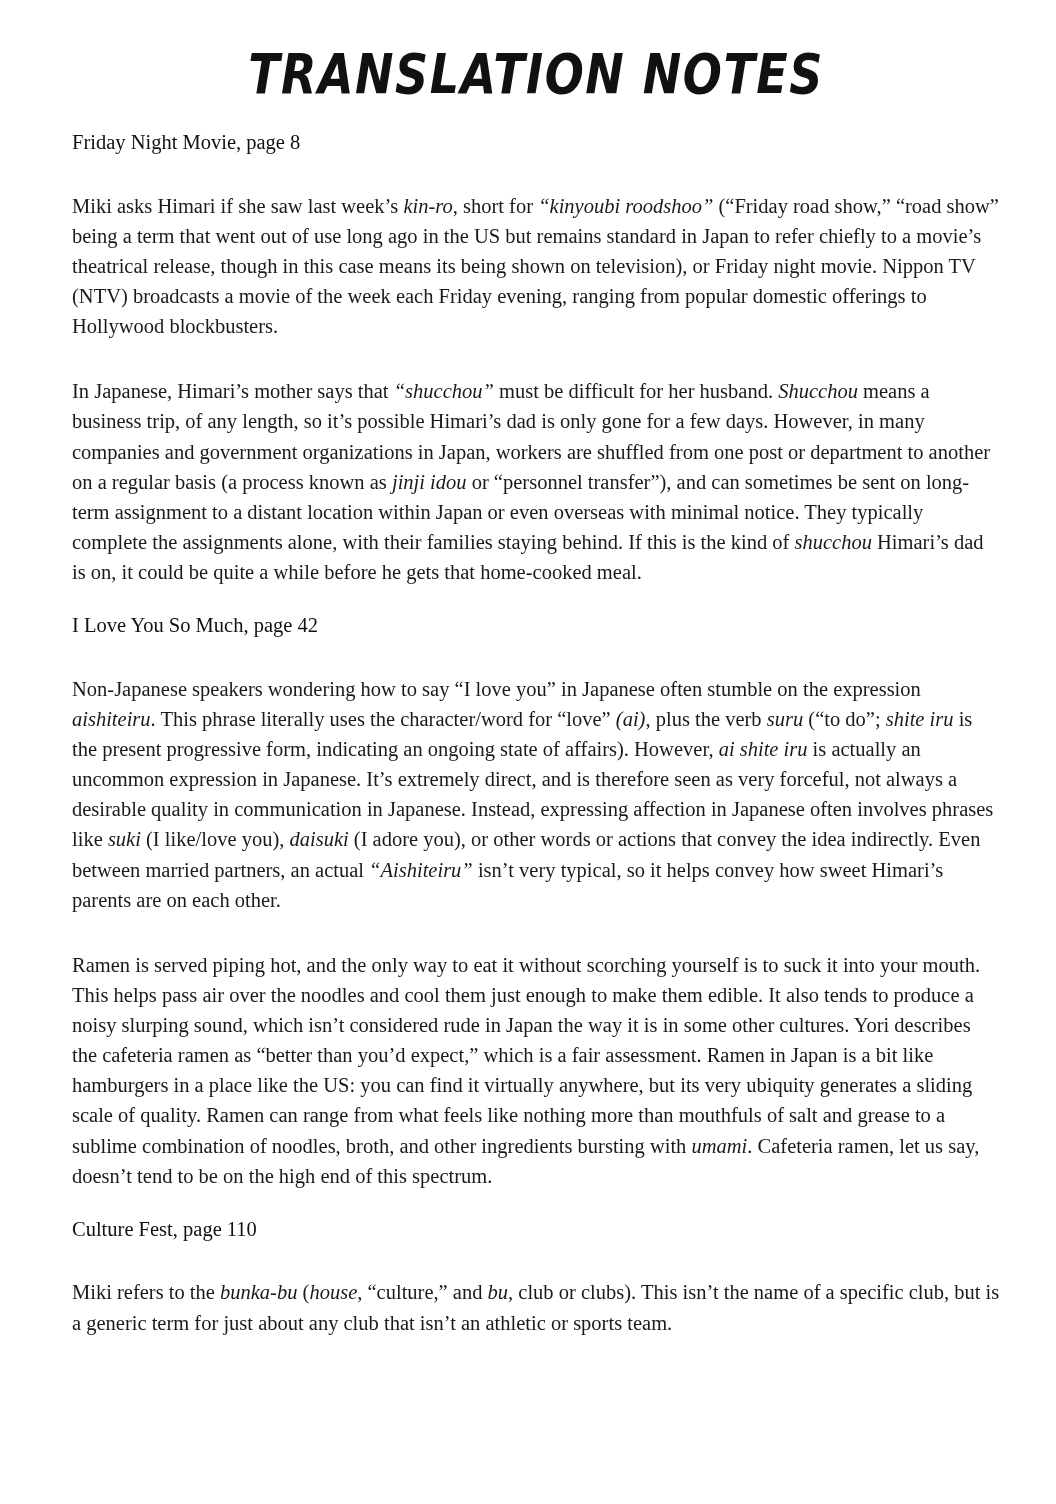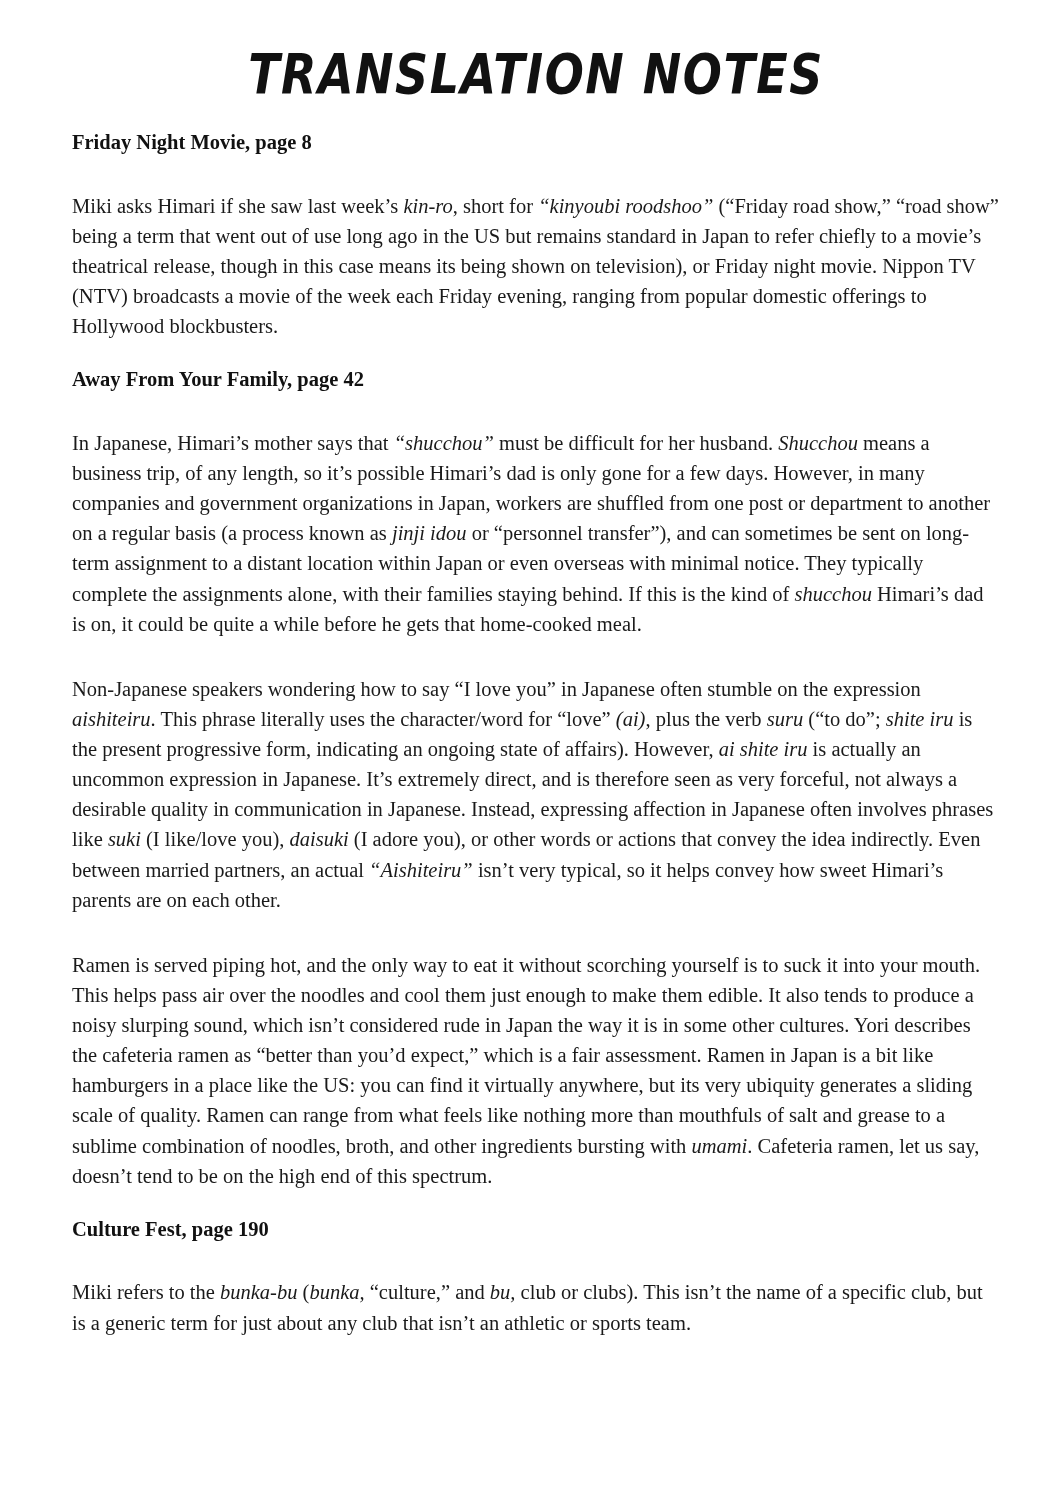--- a/index.html
+++ b/index.html
@@ -33,21 +33,21 @@
     transform-origin: center top;
   }
   .notes {
     margin-top: 34px;
   }
   .note {
     margin-bottom: 26px;
   }
   .note-heading {
     font-family: "Liberation Serif", serif;
-    font-weight: 700;
+    font-weight: 400;
     font-size: 20.5px;
     line-height: 1.25;
     margin-bottom: 2px;
     color: #111;
     margin-top: 7px;
   }
   .note-body {
     font-size: 20.5px;
     line-height: 1.47;
     text-align: left;
@@ -67,35 +67,35 @@
   <h1 class="page-title">TRANSLATION NOTES</h1>
 
   <div class="notes">
 
     <section class="note">
       <div class="note-heading">Friday Night Movie, page 8</div>
       <p class="note-body">Miki asks Himari if she saw last week’s <i>kin-ro</i>, short for <i>“kinyoubi roodshoo”</i> (“Friday road show,” “road show” being a term that went out of use long ago in the US but remains standard in Japan to refer chiefly to a movie’s theatrical release, though in this case means its being shown on television), or Friday night movie. Nippon TV (NTV) broadcasts a movie of the week each Friday evening, ranging from popular domestic offerings to Hollywood blockbusters.</p>
     </section>
 
     <section class="note">
-      <div class="note-heading">Away From Your Family, page 42</div>
       <p class="note-body">In Japanese, Himari’s mother says that <i>“shucchou”</i> must be difficult for her husband. <i>Shucchou</i> means a business trip, of any length, so it’s possible Himari’s dad is only gone for a few days. However, in many companies and government organizations in Japan, workers are shuffled from one post or department to another on a regular basis (a process known as <i>jinji idou</i> or “personnel transfer”), and can sometimes be sent on long-term assignment to a distant location within Japan or even overseas with minimal notice. They typically complete the assignments alone, with their families staying behind. If this is the kind of <i>shucchou</i> Himari’s dad is on, it could be quite a while before he gets that home-cooked meal.</p>
     </section>
 
     <section class="note">
+      <div class="note-heading">I Love You So Much, page 42</div>
       <p class="note-body">Non-Japanese speakers wondering how to say “I love you” in Japanese often stumble on the expression <i>aishiteiru</i>. This phrase literally uses the character/word for “love” <i>(ai)</i>, plus the verb <i>suru</i> (“to do”; <i>shite iru</i> is the present progressive form, indicating an ongoing state of affairs). However, <i>ai shite iru</i> is actually an uncommon expression in Japanese. It’s extremely direct, and is therefore seen as very forceful, not always a desirable quality in communication in Japanese. Instead, expressing affection in Japanese often involves phrases like <i>suki</i> (I like/love you), <i>daisuki</i> (I adore you), or other words or actions that convey the idea indirectly. Even between married partners, an actual <i>“Aishiteiru”</i> isn’t very typical, so it helps convey how sweet Himari’s parents are on each other.</p>
     </section>
 
     <section class="note">
       <p class="note-body">Ramen is served piping hot, and the only way to eat it without scorching yourself is to suck it into your mouth. This helps pass air over the noodles and cool them just enough to make them edible. It also tends to produce a noisy slurping sound, which isn’t considered rude in Japan the way it is in some other cultures. Yori describes the cafeteria ramen as “better than you’d expect,” which is a fair assessment. Ramen in Japan is a bit like hamburgers in a place like the US: you can find it virtually anywhere, but its very ubiquity generates a sliding scale of quality. Ramen can range from what feels like nothing more than mouthfuls of salt and grease to a sublime combination of noodles, broth, and other ingredients bursting with <i>umami</i>. Cafeteria ramen, let us say, doesn’t tend to be on the high end of this spectrum.</p>
     </section>
 
     <section class="note">
-      <div class="note-heading">Culture Fest, page 190</div>
+      <div class="note-heading">Culture Fest, page 110</div>
     </section>
 
     <section class="note">
-      <p class="note-body">Miki refers to the <i>bunka-bu</i> (<i>bunka,</i> “culture,” and <i>bu,</i> club or clubs). This isn’t the name of a specific club, but is a generic term for just about any club that isn’t an athletic or sports team.</p>
+      <p class="note-body">Miki refers to the <i>bunka-bu</i> (<i>house,</i> “culture,” and <i>bu,</i> club or clubs). This isn’t the name of a specific club, but is a generic term for just about any club that isn’t an athletic or sports team.</p>
     </section>
 
   </div>
 
 </div>
 
 </body></html>

